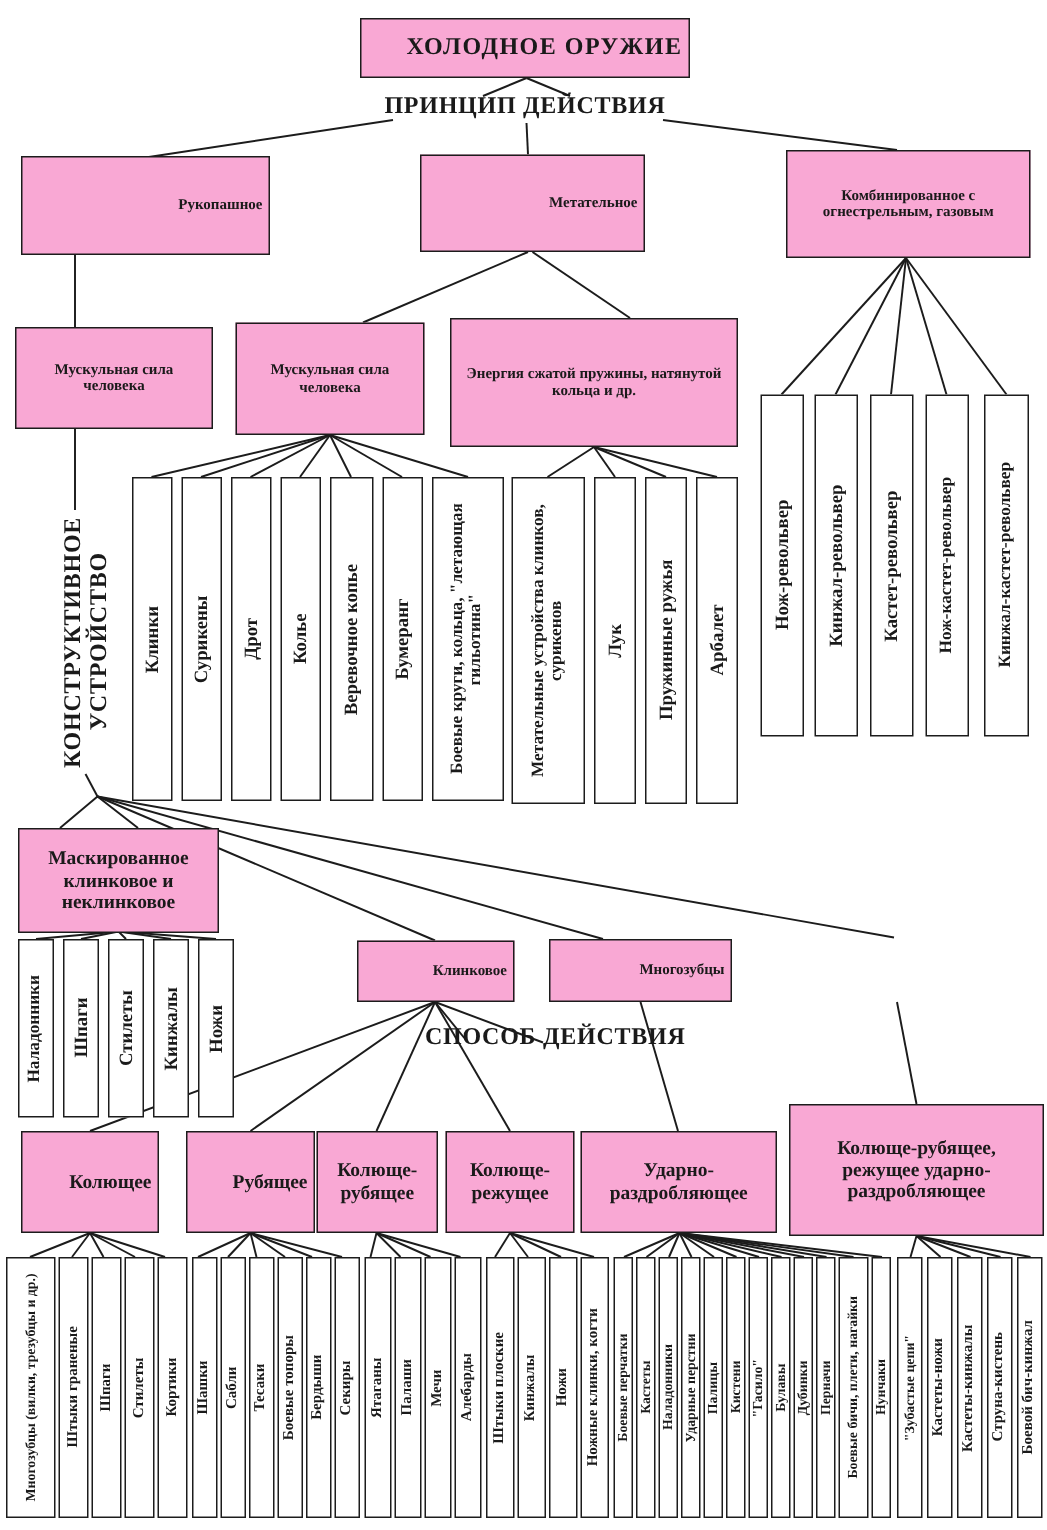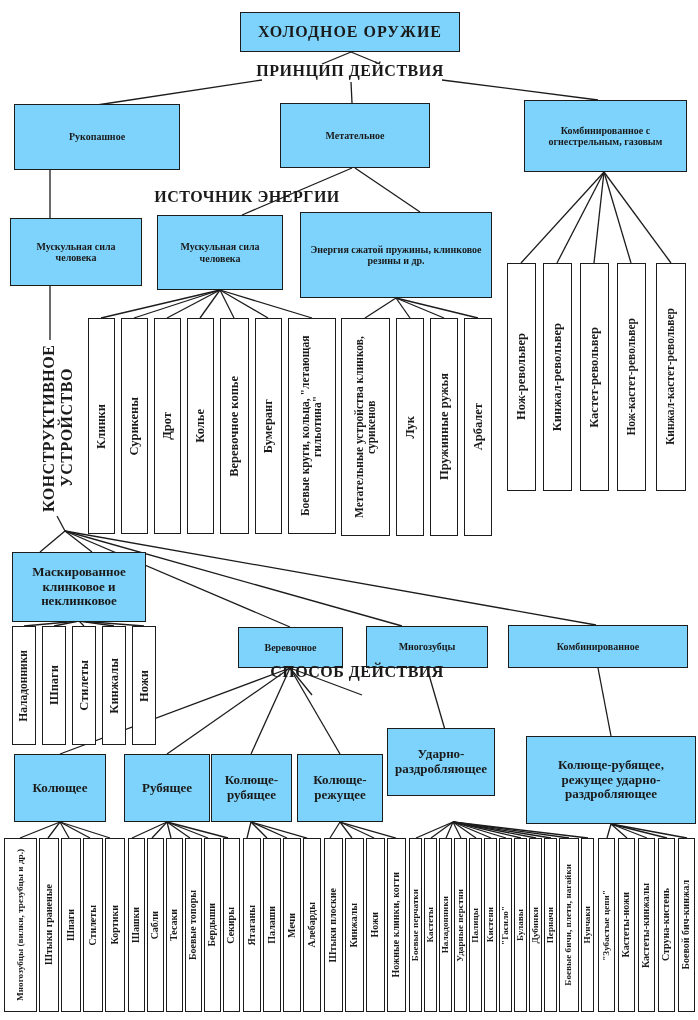--- a/index.html
+++ b/index.html
@@ -1,21 +1,21 @@
 <!DOCTYPE html>
 <html><head>
 <meta charset="utf-8">
 <style>
   html,body{margin:0;padding:0;background:#fff;}
   #page{position:relative;width:698px;height:1020px;background:#fff;
         font-family:"Liberation Serif","DejaVu Serif",serif;color:#1a1a1a;overflow:hidden;}
   svg.wires{position:absolute;left:0;top:0;width:698px;height:1020px;}
   svg.wires line{stroke:#1c1c1c;stroke-width:1.3;}
-  .box{position:absolute;border:1.6px solid #1c1c1c;background:#7dd3fc;display:flex;
-       align-items:center;justify-content:center;text-align:center;box-sizing:border-box;}
+  .box{position:absolute;border:1.6px solid #1c1c1c;background:#f9a8d4;display:flex;
+       align-items:center;justify-content:flex-end;text-align:center;box-sizing:border-box;}
   .box .t{font-weight:700;line-height:1.12;padding:2px 4px;}
   .hlabel{position:absolute;text-align:center;font-weight:700;letter-spacing:.5px;
           background:transparent;}
   .vb{position:absolute;border:1.5px solid #1c1c1c;background:#fff;display:flex;
       align-items:center;justify-content:center;box-sizing:border-box;overflow:hidden;}
   .vb span{writing-mode:vertical-rl;transform:rotate(180deg);display:inline-block;
            font-weight:700;line-height:1.02;text-align:center;max-height:100%;padding:1px 0;}
   .fs16{font-size:16px;} .fs15{font-size:16px;} .fs14{font-size:10px;}
   .fs13{font-size:13px;} .fs12{font-size:12.5px;} .fs11{font-size:11.5px;}
   .fs10{font-size:10px;} .fs9{font-size:9.2px;}
@@ -128,30 +128,29 @@
   <div class="box" style="left:280px;top:103px;width:150px;height:65px;">
     <span class="t fs14">Метательное</span>
   </div>
   <div class="box" style="left:14px;top:104px;width:166px;height:66px;">
     <span class="t fs14">Рукопашное</span>
   </div>
   <div class="box" style="left:524px;top:100px;width:163px;height:72px;">
     <span class="t fs14">Комбинированное с огнестрельным, газовым</span>
   </div>
 
-  <div class="hlabel fs15" style="left:147px;top:188px;width:200px;">ИСТОЧНИК ЭНЕРГИИ</div>
 
   <div class="box" style="left:10px;top:218px;width:132px;height:68px;">
     <span class="t fs14">Мускульная сила человека</span>
   </div>
   <div class="box" style="left:157px;top:215px;width:126px;height:75px;">
     <span class="t fs14">Мускульная сила человека</span>
   </div>
   <div class="box" style="left:300px;top:212px;width:192px;height:86px;">
-    <span class="t fs14">Энергия сжатой пружины, клинковое резины и др.</span>
+    <span class="t fs14">Энергия сжатой пружины, натянутой кольца и др.</span>
   </div>
 
   <div class="hlabel fs15" style="left:10px;top:340px;width:96px;height:176px;display:flex;align-items:center;justify-content:center;">
     <span style="writing-mode:vertical-rl;transform:rotate(180deg);line-height:1.1;">КОНСТРУКТИВНОЕ УСТРОЙСТВО</span>
   </div>
 
   <div class="vb" style="left:88px;top:318px;width:27px;height:216px;">
       <span class="fs12">Клинки</span>
     </div>
   <div class="vb" style="left:121px;top:318px;width:27px;height:216px;">
@@ -215,44 +214,41 @@
       <span class="fs12">Стилеты</span>
     </div>
   <div class="vb" style="left:102px;top:626px;width:24px;height:119px;">
       <span class="fs12">Кинжалы</span>
     </div>
   <div class="vb" style="left:132px;top:626px;width:24px;height:119px;">
       <span class="fs12">Ножи</span>
     </div>
 
   <div class="box" style="left:238px;top:627px;width:105px;height:41px;">
-    <span class="t fs14">Веревочное</span>
+    <span class="t fs14">Клинковое</span>
   </div>
   <div class="box" style="left:366px;top:626px;width:122px;height:42px;">
     <span class="t fs14">Многозубцы</span>
   </div>
-  <div class="box" style="left:508px;top:625px;width:180px;height:43px;">
-    <span class="t fs14">Комбинированное</span>
-  </div>
-
-  <div class="hlabel fs15" style="left:257px;top:663px;width:200px;">СПОСОБ ДЕЙСТВИЯ</div>
+
+  <div class="hlabel fs15" style="left:257px;top:683px;width:200px;text-align:right;">СПОСОБ ДЕЙСТВИЯ</div>
 
   <div class="box" style="left:14px;top:754px;width:92px;height:68px;">
     <span class="t fs13">Колющее</span>
     </div>
   <div class="box" style="left:124px;top:754px;width:86px;height:68px;">
     <span class="t fs13">Рубящее</span>
     </div>
   <div class="box" style="left:211px;top:754px;width:81px;height:68px;">
     <span class="t fs13">Колюще-рубящее</span>
     </div>
   <div class="box" style="left:297px;top:754px;width:86px;height:68px;">
     <span class="t fs13">Колюще-режущее</span>
     </div>
-  <div class="box" style="left:387px;top:728px;width:108px;height:68px;">
+  <div class="box" style="left:387px;top:754px;width:131px;height:68px;">
     <span class="t fs13">Ударно-раздробляющее</span>
     </div>
   <div class="box" style="left:526px;top:736px;width:170px;height:88px;">
     <span class="t fs13">Колюще-рубящее, режущее ударно-раздробляющее</span>
     </div>
 
   <div class="vb" style="left:4px;top:838px;width:33px;height:174px;">
       <span class="fs9">Многозубцы (вилки, трезубцы и др.)</span>
     </div>
   <div class="vb" style="left:39px;top:838px;width:20px;height:174px;">

